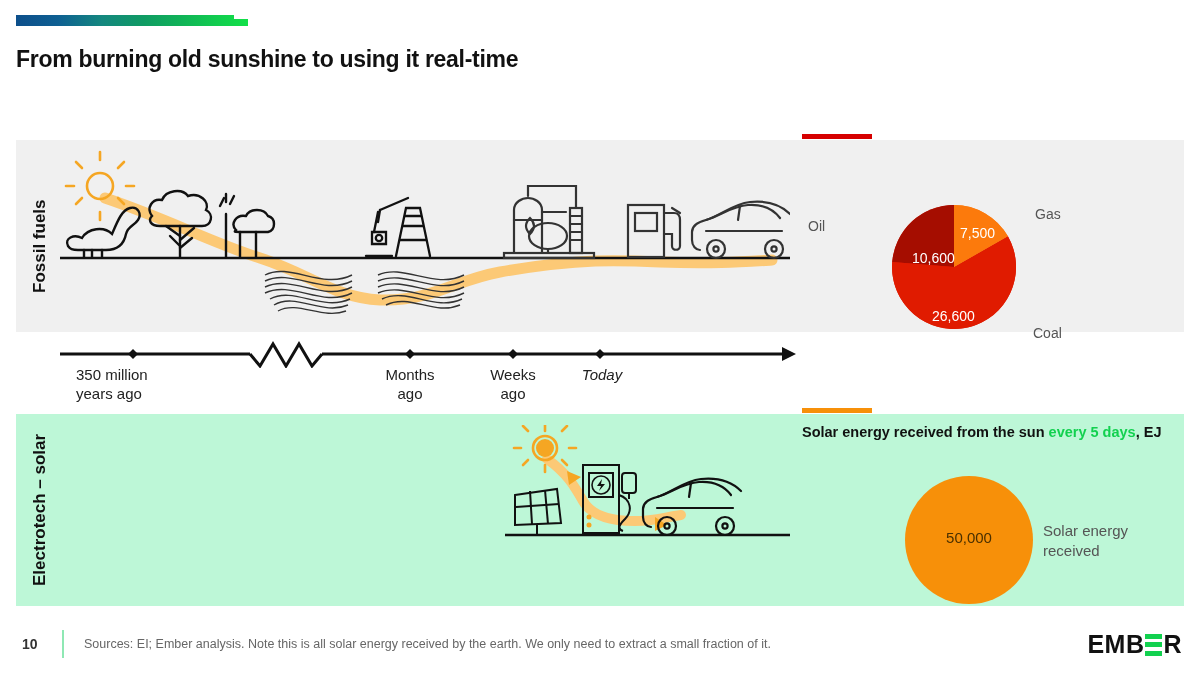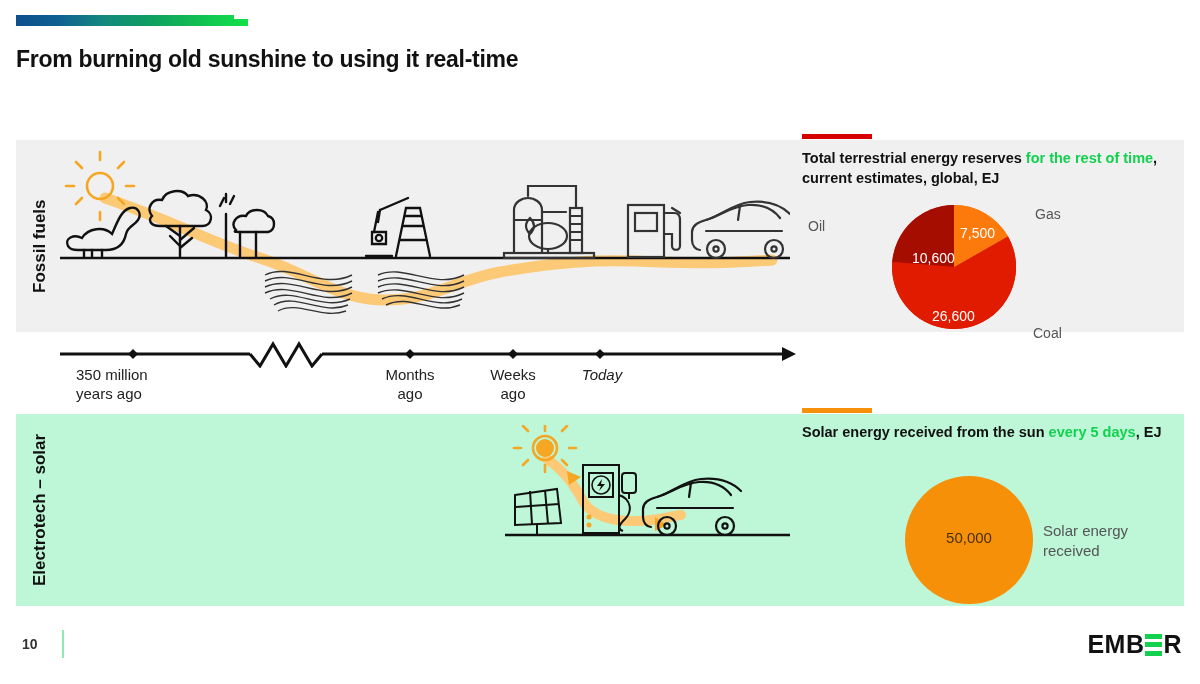--- a/index.html
+++ b/index.html
@@ -326,23 +326,20 @@
         <circle cx="162" cy="101" r="9"></circle>
           <circle cx="162" cy="101" r="2.6"></circle>
         <circle cx="220" cy="101" r="9"></circle>
           <circle cx="220" cy="101" r="2.6"></circle>
       </g>
     </svg>
   </div>
 
   <div class="chart-fossil">
     <div class="accent accent-red"></div>
-    <div class="chart-title">
-      <span>Total terrestrial energy reserves </span><span class="grn">for the rest of time</span><span>, current estimates, global, EJ</span>
-    </div>
 
     <div class="pie-wrap">
       <svg width="160" height="130" viewBox="0 0 160 130">
 
         <path d="M80,65 L80,3 A62,62 0 0,1 133.9,34.3 Z" fill="#fc7a0c"></path>
 
         <path d="M80,65 L133.9,34.3 A62,62 0 1,1 75.0,3.2 Z" fill="#e01b00"></path>
 
         <path d="M80,65 L75.0,3.2 A62,62 0 0,1 80,3 Z" fill="#a50d00"></path>
 
@@ -369,20 +366,21 @@
     <div class="circle-solar"></div>
     <div class="circle-val">50,000</div>
     <div class="solar-legend">
       <div>Solar energy</div>
       <div>received</div>
     </div>
   </div>
 
   <div class="pagenum">10</div>
   <div class="footer-divider"></div>
+  <div class="sources">Sources: EI; Ember analysis. Note this is all solar energy received by the earth. We only need to extract a small fraction of it.</div>
   <div class="logo">
     <span>EMB</span>
       <span class="ebar">
         <i></i>
         <i></i>
         <i></i>
       </span>
       <span>R</span>
   </div>
 

